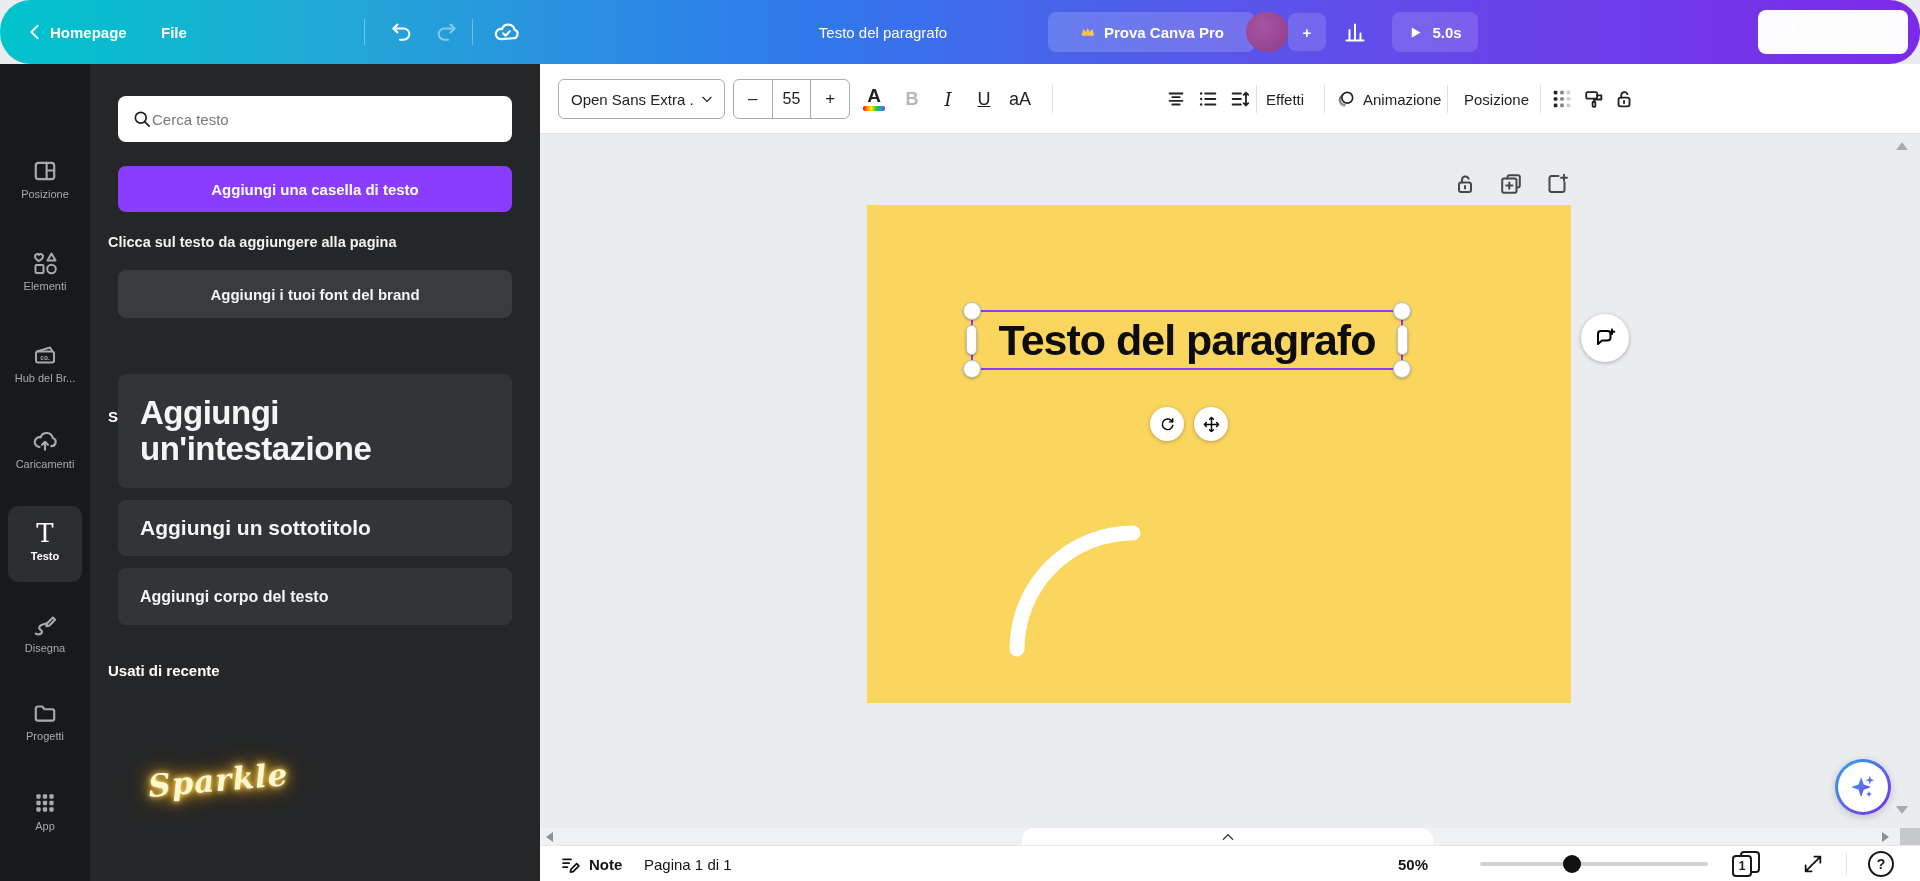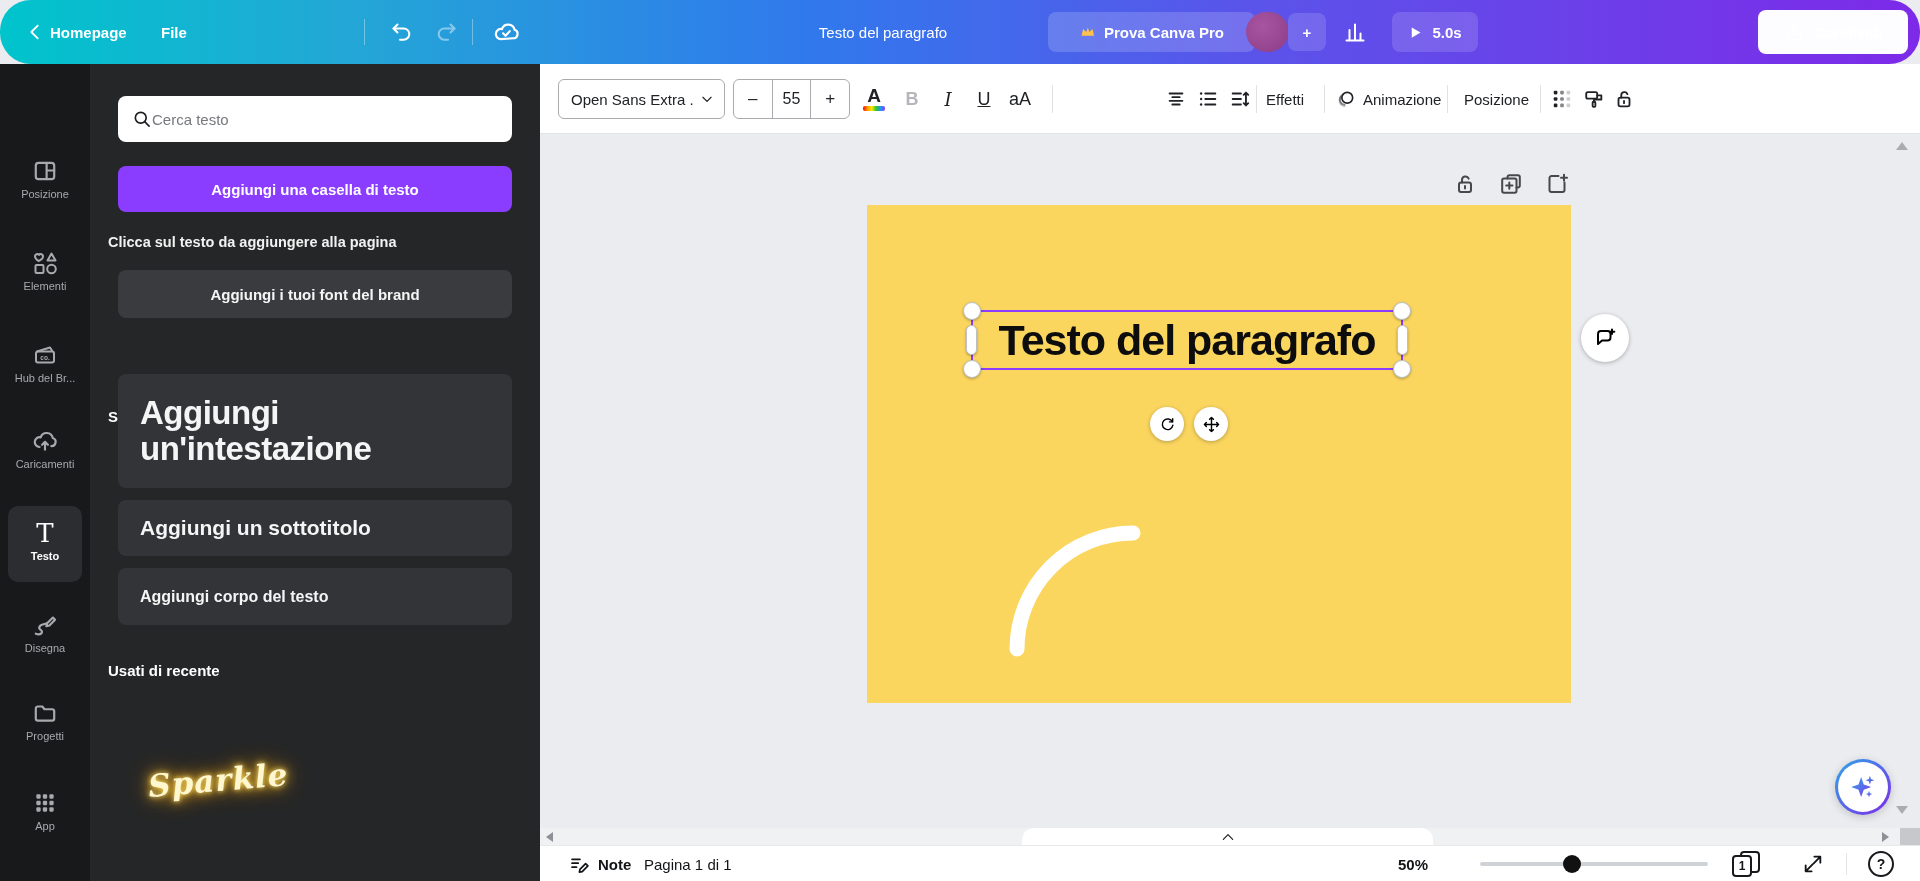--- a/index.html
+++ b/index.html
@@ -126,21 +126,21 @@
   .hs-right { left:1342px; border-left:7px solid #8d9094; }
   .hs-corner { position:absolute; left:1360px; top:0; width:20px; height:17px; background:#c6c8cc; }
   .hs-tab { position:absolute; left:482px; top:0; width:411px; height:17px; background:#fff;
     border-radius:12px 12px 0 0; display:flex; align-items:center; justify-content:center; cursor:pointer; }
 
   
   .statusbar { position:absolute; left:540px; top:845px; width:1380px; height:36px; background:#fff;
     border-top:1px solid #e8e9eb; color:#121417; }
   .sb-item { position:absolute; top:0; height:36px; display:flex; align-items:center; gap:8px;
     font-size:15px; cursor:pointer; }
-  .sb-note { left:29px; font-weight:600; }
+  .sb-note { left:20px; font-weight:600; }
   .sb-page { left:104px; font-weight:500; }
   .sb-zoomval { left:858px; font-weight:700; }
   .zoom-track { position:absolute; left:940px; top:16px; width:228px; height:4px; background:#cfd2d6;
     border-radius:2px; cursor:pointer; }
   .zoom-thumb { position:absolute; left:1023px; top:9px; width:18px; height:18px; border-radius:50%;
     background:#111; cursor:grab; }
   .sb-pages { left:1192px; }
   .pagesbox { position:relative; width:28px; height:26px; }
   .pagesbox .back { position:absolute; right:0; top:0; width:20px; height:22px; border:2px solid #17191c; border-radius:4px; }
   .pagesbox .front { position:absolute; left:0; bottom:0; width:20px; height:22px; border:2px solid #17191c;

